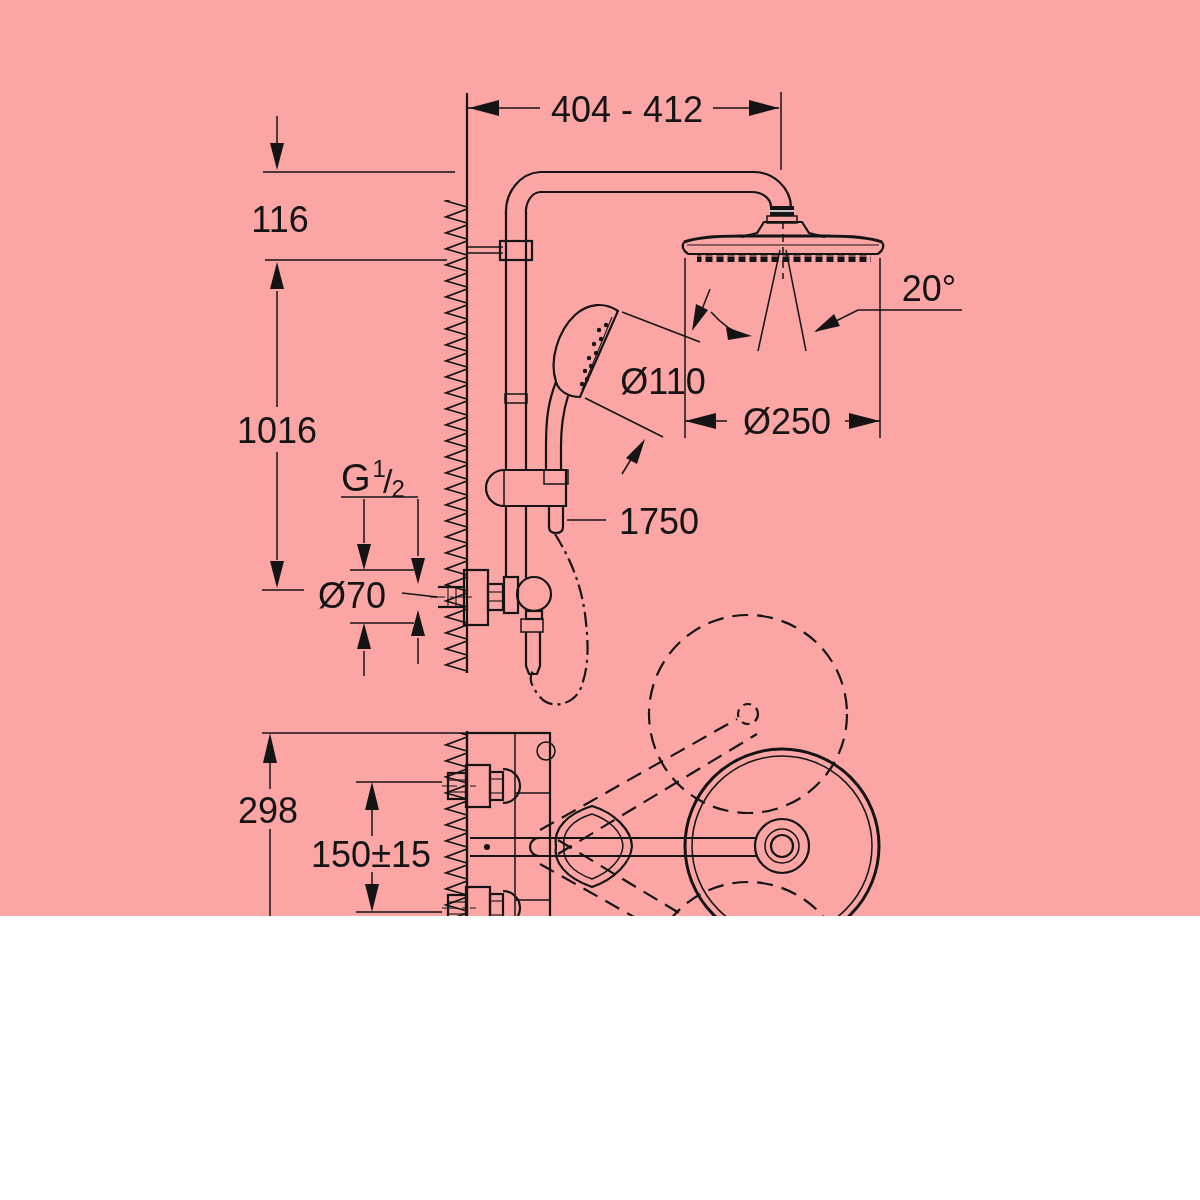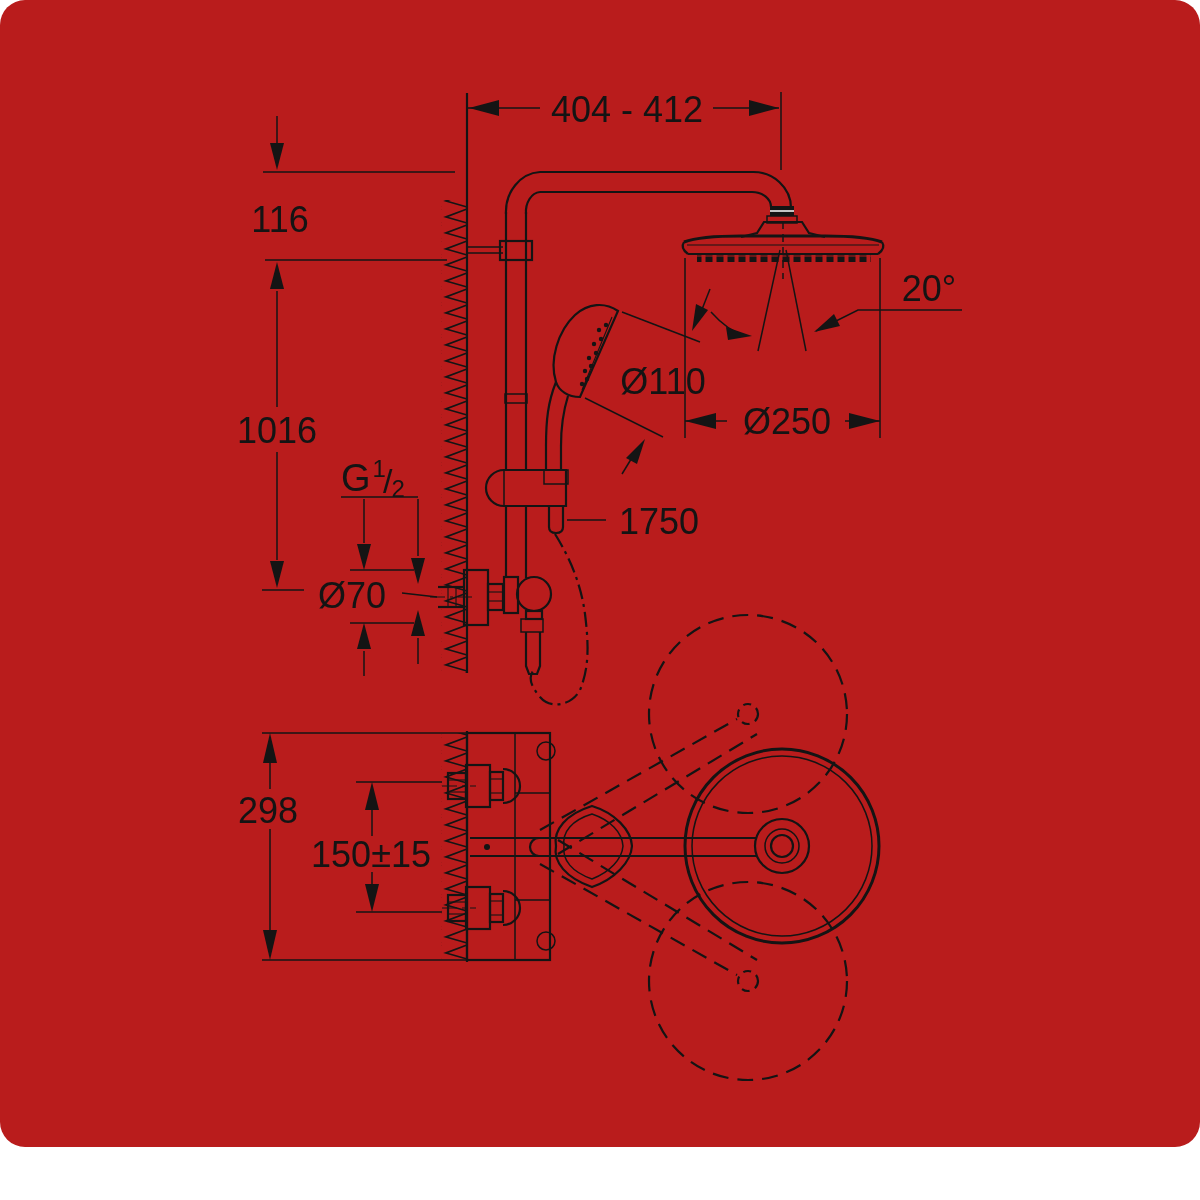--- a/index.html
+++ b/index.html
@@ -1,16 +1,16 @@
 <!DOCTYPE html>
 <html><head>
 <meta charset="utf-8">
 <style>
   html,body{margin:0;padding:0;background:#ffffff;}
-  .stage{width:1200px;height:1147px;background:#b91c1c;position:relative;overflow:hidden;border-radius:25px;}
+  .stage{width:1200px;height:916px;background:#fca5a5;position:relative;overflow:hidden;}
   svg{display:block;}
   text{font-family:"Liberation Sans","DejaVu Sans",sans-serif;fill:#141414;}
   .ln{stroke:#141414;fill:none;}
   .thick{stroke-width:3;}
   .mid{stroke-width:2.2;}
   .thin{stroke-width:1.5;}
   .hair{stroke-width:1.1;}
   .arrow{fill:#141414;stroke:none;}
   .dash{stroke-dasharray:16 9;}
   .dashdot{stroke-dasharray:15 5 3 5;}

